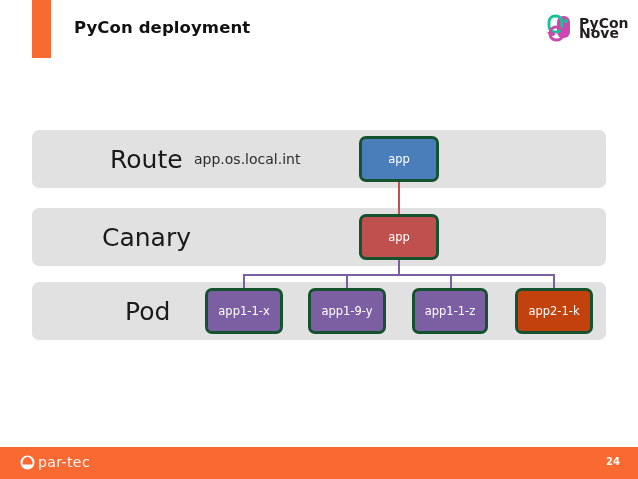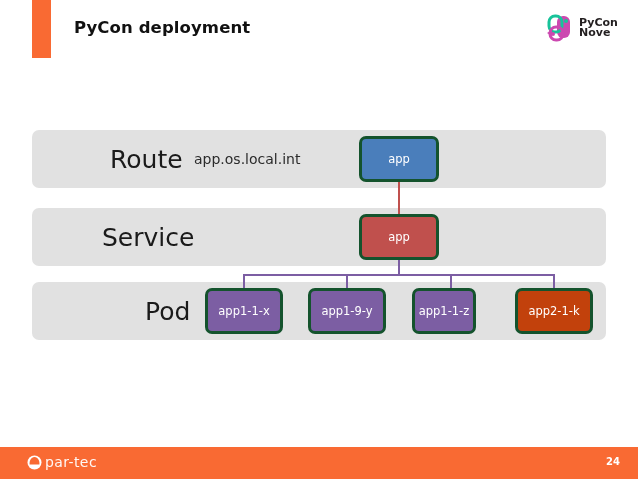--- a/index.html
+++ b/index.html
@@ -30,21 +30,21 @@
   }
 
   
   #pycon-logo {
     position: absolute; left: 545px; top: 11px;
     width: 86px; height: 34px;
     display: flex; align-items: center; gap: 4px;
   }
   #pycon-mark { width: 30px; height: 31px; flex: 0 0 auto; }
   #pycon-text {
-    font-size: 11px; font-weight: bold; line-height: 10.5px;
+    font-size: 14px; font-weight: bold; line-height: 10.5px;
     color: #231f20;
   }
 
   
   #diagram { position: absolute; left: 0; top: 0; width: 638px; height: 479px; padding-left: 16px; }
 
   .band {
     position: absolute; left: 32px; width: 574px;
     background: #e1e1e1;
     border-radius: 7px;
@@ -54,21 +54,21 @@
   #band-pod     { top: 282px; height: 58px; }
 
   .band-label {
     position: absolute; left: 0; top: 0; height: 100%;
     display: flex; align-items: center;
     font-size: 25px; color: #1a1a1a;
     font-weight: normal;
   }
   #label-route   { left: 78px; }
   #label-service { left: 70px; }
-  #label-pod     { left: 93px; margin-left: 20px; }
+  #label-pod     { left: 93px; }
 
   #route-host {
     position: absolute; left: 194px; top: 151px;
     font-size: 14px; color: #2b2b2b;
     white-space: nowrap;
   }
 
   
   .node {
     position: absolute;
@@ -77,21 +77,21 @@
     display: flex; align-items: center; justify-content: center;
     color: #ffffff;
     font-size: 11.5px;
     z-index: 3;
   }
   #node-route-app   { left: 359px; top: 136px; width: 80px; height: 46px; background: #4a7ebb; }
   #node-service-app { left: 359px; top: 214px; width: 80px; height: 46px; background: #c0504d; }
 
   #node-pod-0 { left: 205px; top: 288px; width: 78px; height: 46px; background: #7c5ea3; }
   #node-pod-1 { left: 308px; top: 288px; width: 78px; height: 46px; background: #7c5ea3; }
-  #node-pod-2 { left: 412px; top: 288px; width: 64px; height: 46px; background: #7c5ea3; }
+  #node-pod-2 { left: 412px; top: 288px; width: 76px; height: 46px; background: #7c5ea3; }
   #node-pod-3 { left: 515px; top: 288px; width: 78px; height: 46px; background: #c2410c; }
 
   
   .conn { position: absolute; z-index: 1; }
   #conn-route-service {
     left: 398px; top: 180px; width: 2px; height: 36px;
     background: #c0504d;
   }
   #conn-service-trunk {
     left: 398px; top: 258px; width: 2px; height: 18px;
@@ -110,21 +110,21 @@
   #drop-2 { left: 450px; }
   #drop-3 { left: 553px; }
 
   
   #footer {
     position: absolute; left: 0; bottom: 0;
     width: 638px; height: 32px;
     background: #f96a33;
   }
   #partec-logo {
-    position: absolute; left: 27px; top: 7px;
+    position: absolute; left: 20px; top: 7px;
     display: flex; align-items: center; gap: 3px;
   }
   #partec-mark { width: 15px; height: 15px; }
   #partec-text {
     font-size: 14px; color: #ffffff; opacity: .95;
     letter-spacing: .4px;
     font-family: "DejaVu Sans", sans-serif;
   }
   #page-number {
     position: absolute; right: 18px; top: 9px;
@@ -166,21 +166,21 @@
     <div class="conn conn-drop" id="drop-1"></div>
     <div class="conn conn-drop" id="drop-2"></div>
     <div class="conn conn-drop" id="drop-3"></div>
 
     <div class="band" id="band-route">
       <div class="band-label" id="label-route">Route</div>
     </div>
     <div id="route-host">app.os.local.int</div>
 
     <div class="band" id="band-service">
-      <div class="band-label" id="label-service">Service</div>
+      <div class="band-label" id="label-service">Canary</div>
     </div>
 
     <div class="band" id="band-pod">
       <div class="band-label" id="label-pod">Pod</div>
     </div>
 
     <div class="node" id="node-route-app">app</div>
     <div class="node" id="node-service-app">app</div>
 
     <div class="node" id="node-pod-0">app1-1-x</div>

